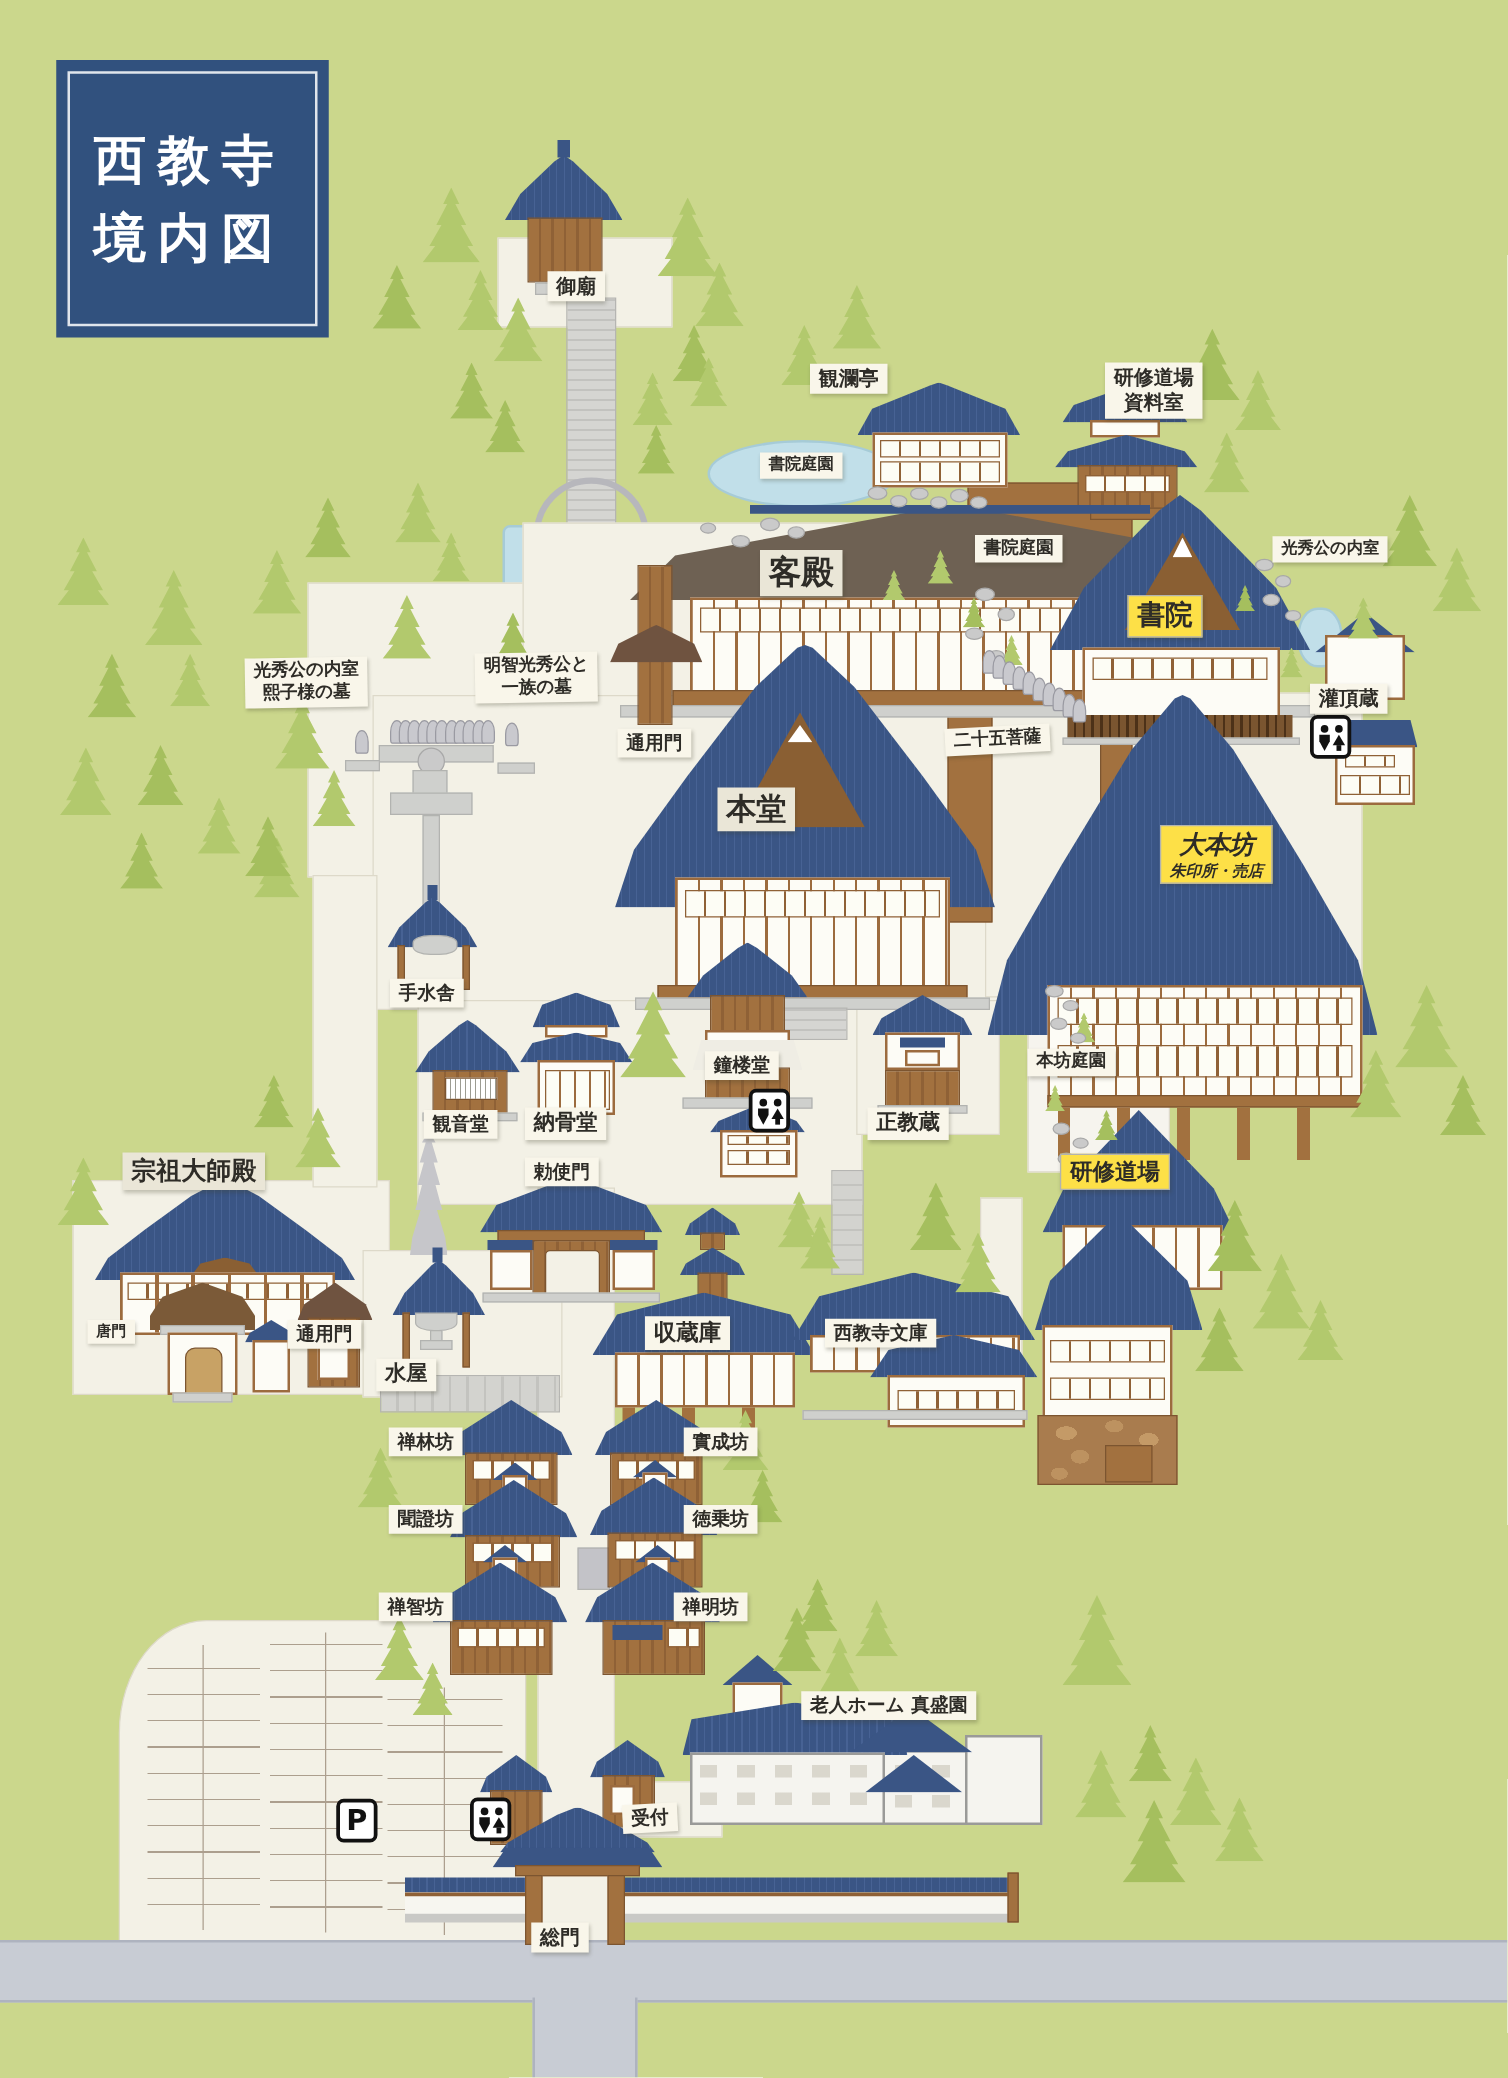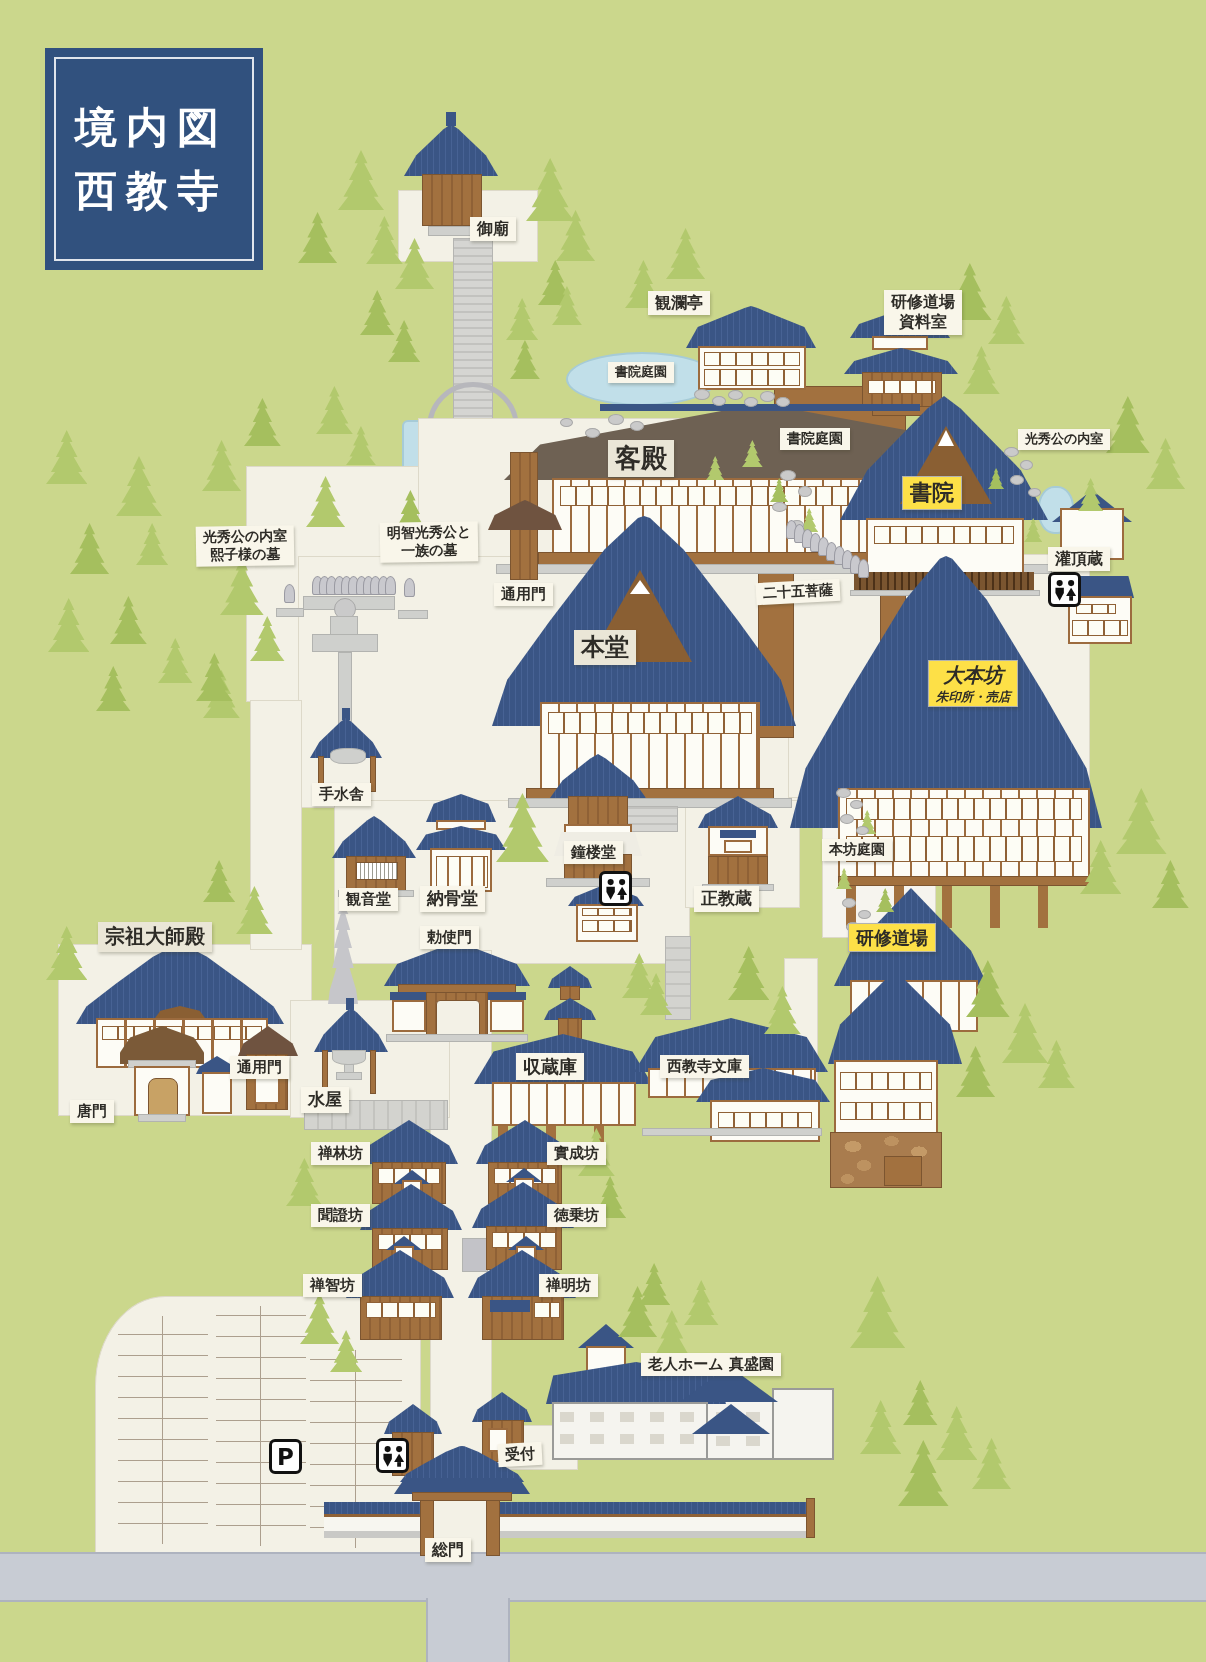--- a/index.html
+++ b/index.html
@@ -318,22 +318,22 @@
   <div class="abs" style="left:500px;top:1514px;width:310px;height:17px;background:#f7f6f0;border-top:3px solid #8f6136"></div>
   <div class="abs" style="left:500px;top:1531px;width:310px;height:7px;background:#c9c9c6"></div>
   <div class="solidwood" style="left:806px;top:1498px;width:9px;height:40px"></div>
   <div class="rf curvy" style="left:400px;top:1446px;width:124px;height:36px"></div>
   <div class="rfs flare" style="left:394px;top:1478px;width:136px;height:16px"></div>
   <div class="solidwood" style="left:412px;top:1492px;width:100px;height:9px"></div>
   <div class="solidwood" style="left:420px;top:1500px;width:14px;height:56px"></div>
   <div class="solidwood" style="left:486px;top:1500px;width:14px;height:56px"></div>
 
   <div class="title-box">
+    <span>西教寺</span>
     <span>境内図</span>
-    <span>西教寺</span>
   </div>
 <div class="tree" style="left: 338px; top: 150px; width: 46px; height: 60px;"></div>
     <div class="tree alt" style="left: 298px; top: 212px; width: 39.1px; height: 51px;"></div>
     <div class="tree" style="left: 366px; top: 216px; width: 36.8px; height: 48px;"></div>
     <div class="tree" style="left: 395px; top: 238px; width: 39.1px; height: 51px;"></div>
     <div class="tree alt" style="left: 360px; top: 290px; width: 34.5px; height: 45px;"></div>
     <div class="tree" style="left: 316px; top: 386px; width: 36.8px; height: 48px;"></div>
     <div class="tree" style="left: 346px; top: 426px; width: 29.9px; height: 39px;"></div>
     <div class="tree alt" style="left: 388px; top: 320px; width: 32.2px; height: 42px;"></div>
     <div class="tree" style="left: 526px; top: 158px; width: 48.3px; height: 63px;"></div>
@@ -448,21 +448,21 @@
     <div class="statue" style="left: 334px; top: 576px;"></div>
     <div class="statue" style="left: 341px; top: 576px;"></div>
     <div class="statue" style="left: 348px; top: 576px;"></div>
     <div class="statue" style="left: 356px; top: 576px;"></div>
     <div class="statue" style="left: 363px; top: 576px;"></div>
     <div class="statue" style="left: 370px; top: 576px;"></div>
     <div class="statue" style="left: 378px; top: 576px;"></div>
     <div class="statue" style="left: 385px; top: 576px;"></div>
     <div class="statue" style="left: 284px; top: 584px;"></div>
     <div class="statue" style="left: 404px; top: 578px;"></div>
-    <div class="sign" style="left: 438px; top: 217px; font-size: 16px; margin-left: 32px;">御廟</div>
+    <div class="sign" style="left: 438px; top: 217px; font-size: 16px;">御廟</div>
     <div class="sign" style="left: 648px; top: 291px; font-size: 16px;">観瀾亭</div>
     <div class="sign" style="left: 884px; top: 290px; font-size: 16px;">研修道場
 資料室</div>
     <div class="sign" style="left: 608px; top: 362px; font-size: 13px;">書院庭園</div>
     <div class="sign" style="left: 780px; top: 428px; font-size: 14px;">書院庭園</div>
     <div class="sign" style="left: 1018px; top: 429px; font-size: 13px;">光秀公の内室</div>
     <div class="sign beige" style="left: 608px; top: 440px; font-size: 26px;">客殿</div>
     <div class="sign gray" style="left: 902px; top: 476px; font-size: 22px;">書院</div>
     <div class="sign" style="left: 1048px; top: 547px; font-size: 16px;">灌頂蔵</div>
     <div class="sign" style="left: 196px; top: 526px; font-size: 14px; transform: rotate(-1deg);">光秀公の内室
@@ -475,21 +475,21 @@
     <div class="sign gray" style="left: 928px; top: 660px; font-size: 20px; font-style: italic;">大本坊<span class="sub">朱印所・売店</span></div>
     <div class="sign" style="left: 312px; top: 783px; font-size: 15px;">手水舎</div>
     <div class="sign" style="left: 822px; top: 839px; font-size: 14px;">本坊庭園</div>
     <div class="sign" style="left: 564px; top: 841px; font-size: 15px;">鐘楼堂</div>
     <div class="sign" style="left: 339px; top: 888px; font-size: 15px;">観音堂</div>
     <div class="sign" style="left: 420px; top: 886px; font-size: 17px;">納骨堂</div>
     <div class="sign" style="left: 694px; top: 886px; font-size: 17px;">正教蔵</div>
     <div class="sign gray" style="left: 848px; top: 923px; font-size: 18px;">研修道場</div>
     <div class="sign" style="left: 420px; top: 926px; font-size: 15px;">勅使門</div>
     <div class="sign beige" style="left: 98px; top: 922px; font-size: 20px;">宗祖大師殿</div>
-    <div class="sign" style="left: 70px; top: 1056px; font-size: 15px; margin-top: 44px;">唐門</div>
+    <div class="sign" style="left: 70px; top: 1056px; font-size: 12px;">唐門</div>
     <div class="sign" style="left: 230px; top: 1056px; font-size: 15px;">通用門</div>
     <div class="sign" style="left: 301px; top: 1087px; font-size: 17px;">水屋</div>
     <div class="sign" style="left: 516px; top: 1053px; font-size: 18px;">収蔵庫</div>
     <div class="sign" style="left: 660px; top: 1055px; font-size: 15px;">西教寺文庫</div>
     <div class="sign" style="left: 311px; top: 1142px; font-size: 15px;">禅林坊</div>
     <div class="sign" style="left: 547px; top: 1142px; font-size: 15px;">實成坊</div>
     <div class="sign" style="left: 311px; top: 1204px; font-size: 15px;">聞證坊</div>
     <div class="sign" style="left: 547px; top: 1204px; font-size: 15px;">徳乗坊</div>
     <div class="sign" style="left: 303px; top: 1274px; font-size: 15px;">禅智坊</div>
     <div class="sign" style="left: 539px; top: 1274px; font-size: 15px;">禅明坊</div>

